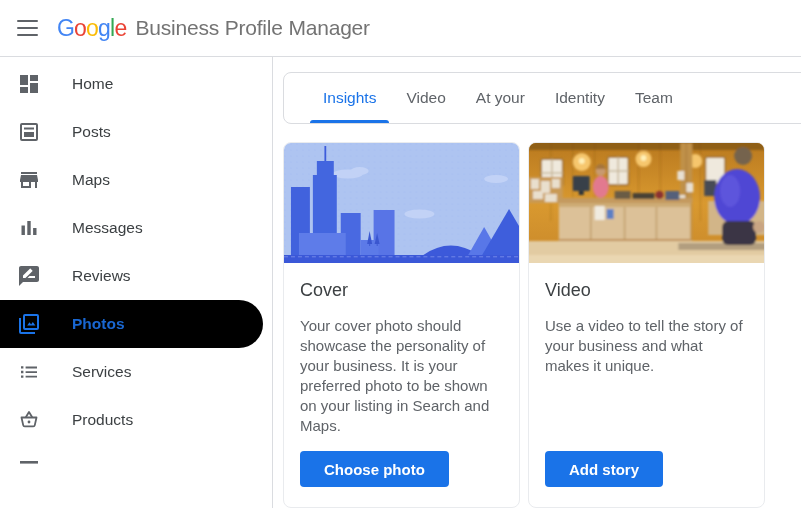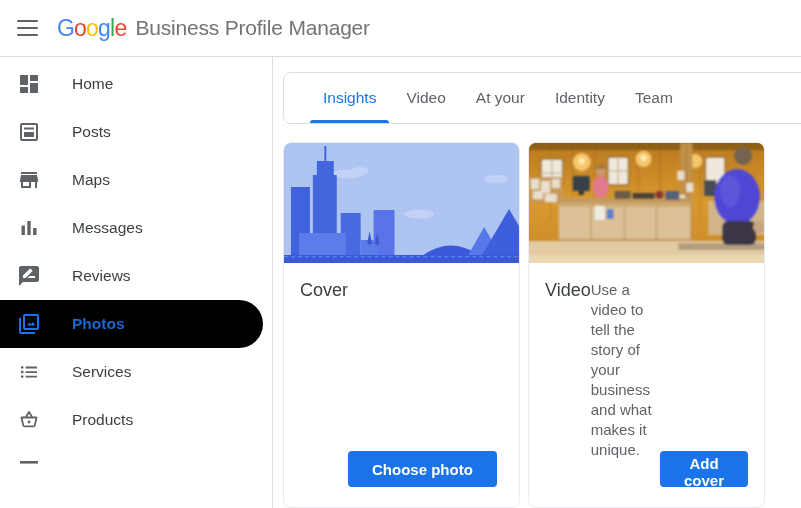--- a/index.html
+++ b/index.html
@@ -44,21 +44,21 @@
   .tab.active { color: #1a73e8; }
   .tab.active::after { content: ""; position: absolute; left: 2px; right: 2px; bottom: 0;
     height: 3px; background: #1a73e8; border-radius: 3px 3px 0 0; }
 
   
   .cards { display: flex; gap: 8px; margin: 18px 0 0 10px; }
   .card { width: 237px; height: 366px; background: #fff; border: 1px solid #e9ebee;
     border-radius: 8px; overflow: hidden; display: flex; flex-direction: column; }
   .card-media { height: 120px; flex-shrink: 0; }
   .card-media svg { width: 100%; height: 100%; display: block; }
-  .card-body { padding: 17px 16px 20px; display: flex; flex-direction: row; flex: 1; }
+  .card-body { padding: 17px 16px 20px; display: flex; flex-direction: column; flex: 1; }
   .card-title { font-size: 18px; font-weight: 400; color: #3c4043; margin-bottom: 15px; }
   .card-desc { font-size: 15px; line-height: 20px; color: #5f6368; }
   .card-btn { margin-top: auto; align-self: flex-start; background: #1a73e8; color: #fff;
     border: none; border-radius: 4px; height: 36px; padding: 4px 24px;
     font-family: inherit; font-size: 15px; font-weight: 700; cursor: pointer; }
 </style>
 </head>
 <body>
 
 <header class="app-header">
@@ -220,20 +220,21 @@
             <rect x="93.1" y="99" width="0.9" height="4" fill="#3A57D0"></rect>
             <path d="M140 112 Q167 93 196 112 Z" fill="#3C59DA"></path>
             <polygon points="185,112 201,84 217,112" fill="#5877E8"></polygon>
             <polygon points="199,112 226,66 253,112" fill="#3E5EDC"></polygon>
             <rect x="0" y="112" width="236" height="8" fill="#3B58D8"></rect>
             <line x1="0" y1="113.8" x2="236" y2="113.8" stroke="#7289E9" stroke-width="1" stroke-dasharray="4 3"></line>
           </svg>
         </div>
         <div class="card-body">
           <h2 class="card-title">Cover</h2>
+          <p class="card-desc">Your cover photo should showcase the personality of your business. It is your preferred photo to be shown on your listing in Search and Maps.</p>
           <button class="card-btn">Choose photo</button>
         </div>
       </section>
 
       <section class="card">
         <div class="card-media">
           <svg viewBox="0 0 236 120" preserveAspectRatio="none">
             <defs>
               <linearGradient id="wood" x1="0" y1="0" x2="0" y2="1">
                 <stop offset="0" stop-color="#B9791F"></stop>
@@ -313,19 +314,19 @@
               <ellipse cx="202" cy="48" rx="10" ry="16" fill="#6A62E2" opacity="0.55"></ellipse>
               <circle cx="215" cy="13" r="9" fill="#75634E"></circle>
               <rect x="194" y="78" width="34" height="24" rx="6" fill="#3B3644"></rect>
               <circle cx="231" cy="84" r="6" fill="#C9A583"></circle>
             </g>
           </svg>
         </div>
         <div class="card-body">
           <h2 class="card-title">Video</h2>
           <p class="card-desc">Use a video to tell the story of your business and what makes it unique.</p>
-          <button class="card-btn">Add cover</button>
+          <button class="card-btn">Add story</button>
         </div>
       </section>
 
     </div>
   </main>
 </div>
 
 </body></html>

